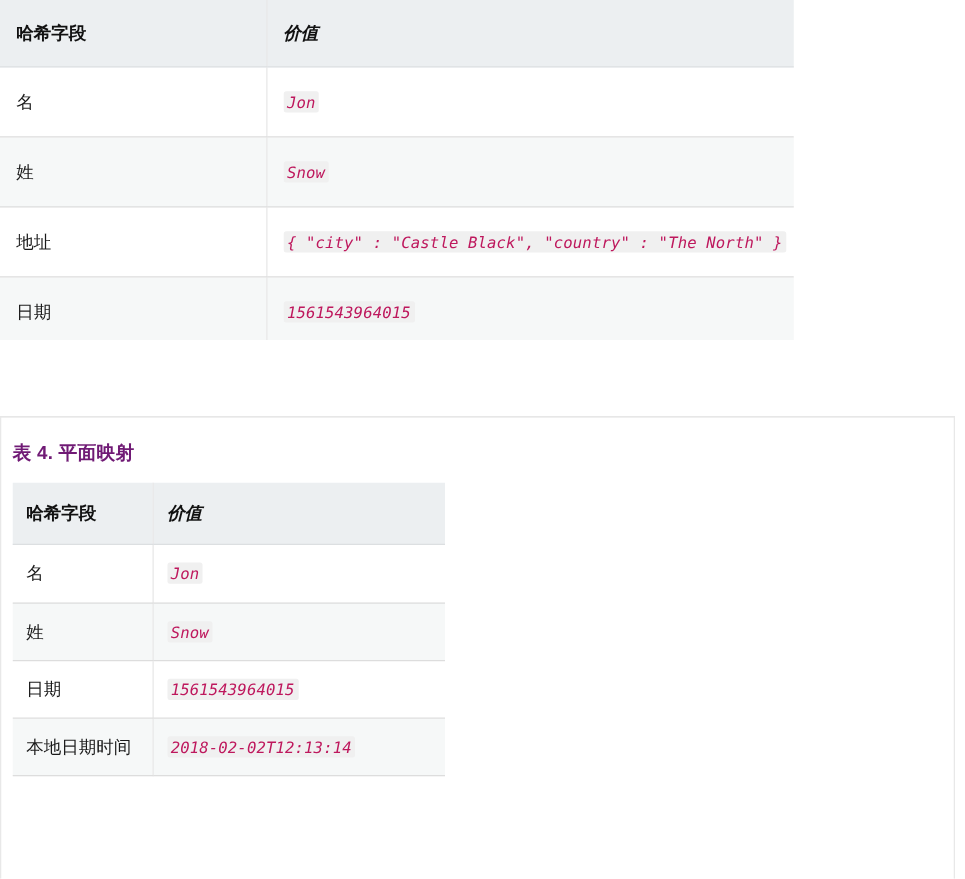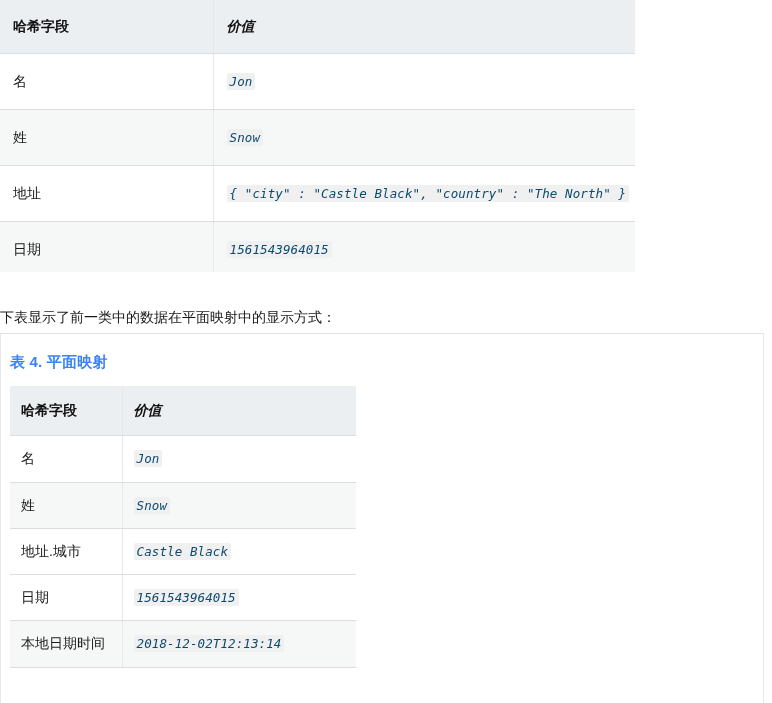--- a/index.html
+++ b/index.html
@@ -59,21 +59,21 @@
   table.dtable td:last-child,
   table.dtable th:last-child {
     border-right: none;
     font-style: italic;
   }
 
   code.mono {
     font-family: "DejaVu Sans Mono", "Liberation Mono", monospace;
     font-size: 12.5px;
     background: #f0f0f0;
-    color: #0c4a6e;
+    color: #be185d;
     padding: 1px 3px;
     border-radius: 2px;
     white-space: pre;
     letter-spacing: 0.1px;
   }
 
   
   .t1-wrap {
     position: absolute;
     left: 0;
@@ -120,21 +120,21 @@
     box-sizing: border-box;
     overflow: hidden;
     background: #ffffff;
   }
   .sect-title {
     position: absolute;
     left: 9px;
     top: 19px;
     font-size: 15px;
     font-weight: bold;
-    color: #3b82f6;
+    color: #701a75;
     letter-spacing: 0.2px;
     white-space: nowrap;
   }
   .t2-wrap {
     position: absolute;
     left: 9px;
     top: 52px;
     width: 347px;
     height: 318px;
     overflow: hidden;
@@ -184,21 +184,20 @@
         </tr>
         <tr class="even">
           <td>日期</td>
           <td><code class="mono">1561543964015</code></td>
         </tr>
 
       </tbody>
     </table>
   </div>
 
-  <p class="para">下表显示了前一类中的数据在平面映射中的显示方式：</p>
 
   <div class="sect">
     <div class="sect-title">表 4. 平面映射</div>
 
     <div class="t2-wrap">
       <table class="dtable t2">
         <colgroup>
             <col class="c1">
             <col class="c2">
           </colgroup>
@@ -211,29 +210,25 @@
         <tbody>
           <tr class="odd">
             <td>名</td>
             <td><code class="mono">Jon</code></td>
           </tr>
           <tr class="even">
             <td>姓</td>
             <td><code class="mono">Snow</code></td>
           </tr>
           <tr class="odd">
-            <td>地址.城市</td>
-            <td><code class="mono">Castle Black</code></td>
-          </tr>
-          <tr class="odd">
             <td>日期</td>
             <td><code class="mono">1561543964015</code></td>
           </tr>
           <tr class="even">
             <td>本地日期时间</td>
-            <td><code class="mono">2018-12-02T12:13:14</code></td>
+            <td><code class="mono">2018-02-02T12:13:14</code></td>
           </tr>
         </tbody>
       </table>
     </div>
   </div>
 
 </div>
 
 </body></html>

